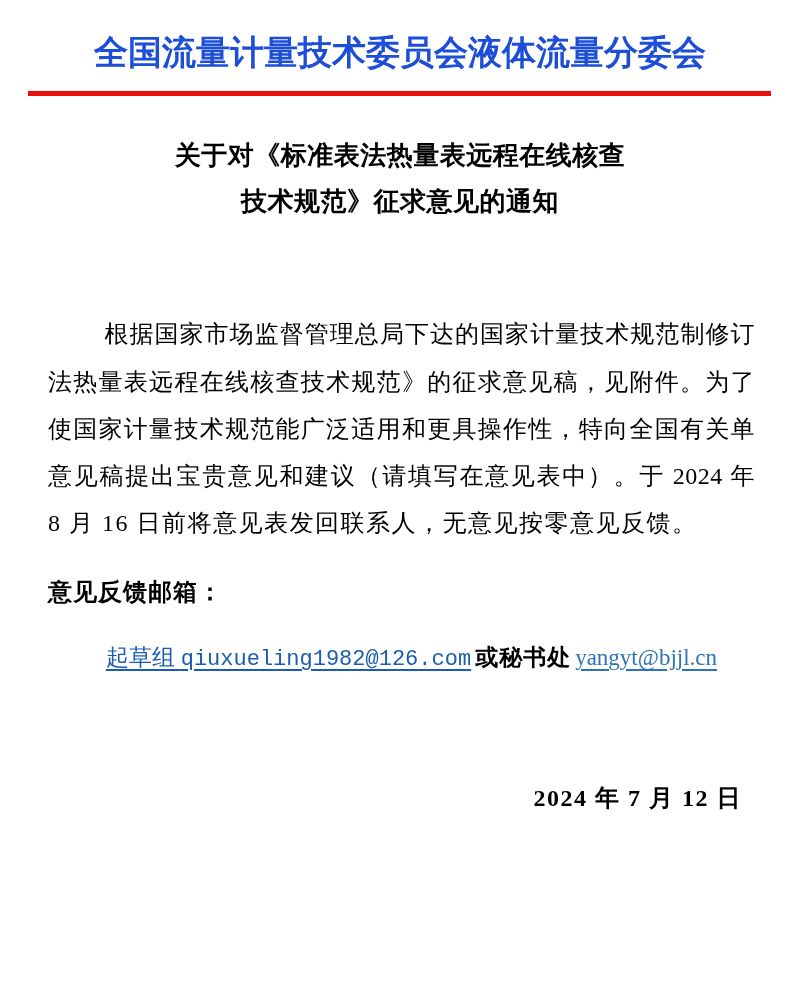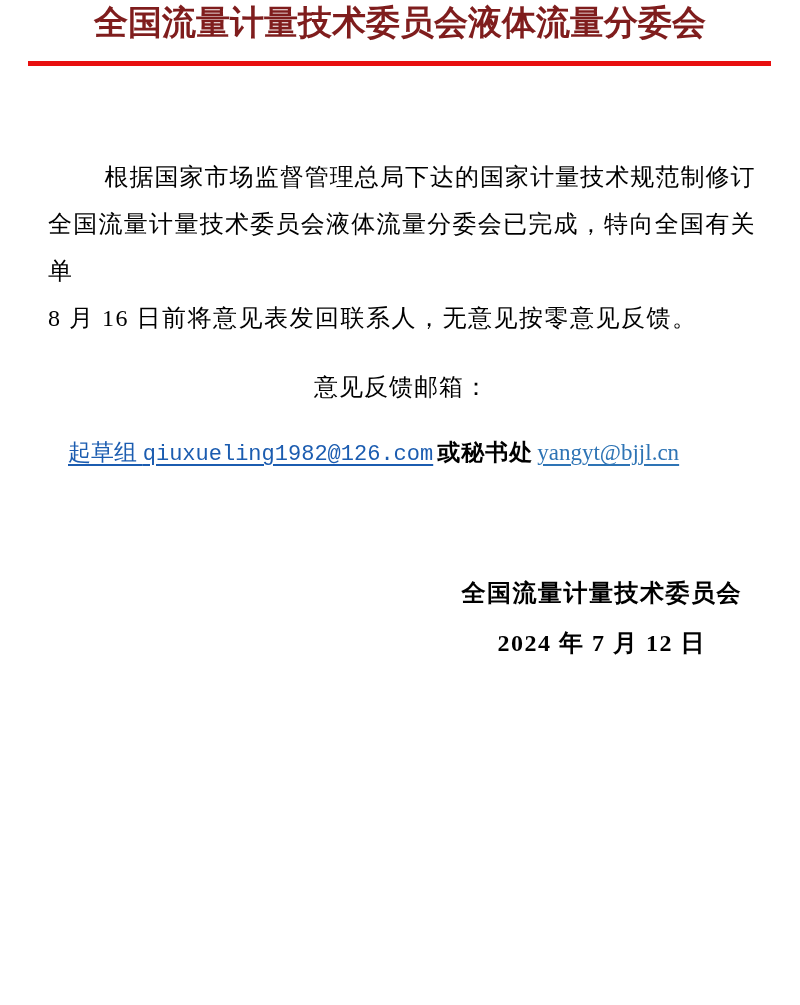--- a/index.html
+++ b/index.html
@@ -9,26 +9,27 @@
     width: 800px;
     height: 1005px;
     margin: 0 auto;
     background: #ffffff;
     overflow: hidden;
     font-family: "Liberation Serif", "DejaVu Serif", serif;
     color: #000000;
   }
   
   .header-title {
+    margin-top: 30px;
     text-align: center;
     font-family: "Liberation Sans", "DejaVu Sans", sans-serif;
     font-weight: bold;
     font-size: 34px;
     line-height: 44px;
-    color: #7f1d1d;
+    color: #1d4ed8;
     letter-spacing: 0px;
   }
   .red-rule {
     height: 5px;
     background: #e80f0f;
     margin: 17px 29px 0 28px;
   }
   
   .doc-title {
     margin-top: 36px;
@@ -46,40 +47,40 @@
     font-size: 24px;
     line-height: 47px;
     color: #000000;
   }
   .body-line {
     text-align: justify;
     text-align-last: justify;
     text-justify: inter-character;
     letter-spacing: 0.5px;
   }
-  .body-line.first { text-indent: 2.35em; }
+  .body-line.first { text-indent: 2.35em; font-family: Liberation Mono, monospace; }
   .body-line.last {
     text-align: center;
     text-align-last: left;
     letter-spacing: 1.5px;
   }
   
   .feedback-heading {
     margin: 22px 45px 0 48px;
-    font-weight: normal;
+    font-weight: bold;
     font-size: 24px;
     line-height: 46px;
     letter-spacing: 1px;
-    text-align: center;
   }
   .links-line {
     margin: 20px 45px 0 68px;
     font-size: 23px;
     line-height: 46px;
     white-space: nowrap;
+    text-align: center;
   }
   .email-link-1 {
     color: #1b5cb0;
     text-decoration: underline;
     text-underline-offset: 4px;
     cursor: pointer;
   }
   .email-link-1 .mail-addr {
     font-family: "Liberation Mono", "DejaVu Sans Mono", monospace;
     font-size: 22px;
@@ -112,31 +113,36 @@
 </style>
 </head>
 <body>
 
 <div class="page">
 
   <div class="header-title">全国流量计量技术委员会液体流量分委会</div>
 
   <div class="red-rule"></div>
 
+  <div class="doc-title">
+    <div>关于对《标准表法热量表远程在线核查</div>
+    <div>技术规范》征求意见的通知</div>
+  </div>
 
   <div class="body-block">
     <div class="body-line first">根据国家市场监督管理总局下达的国家计量技术规范制修订</div>
-    <div class="body-line">全国流量计量技术委员会液体流量分委会已完成，特向全国有关单</div>
+    <div class="body-line">法热量表远程在线核查技术规范》的征求意见稿，见附件。为了</div>
+    <div class="body-line">使国家计量技术规范能广泛适用和更具操作性，特向全国有关单</div>
+    <div class="body-line">意见稿提出宝贵意见和建议（请填写在意见表中）。于 2024 年</div>
     <div class="body-line last">8 月 16 日前将意见表发回联系人，无意见按零意见反馈。</div>
   </div>
 
   <div class="feedback-heading">意见反馈邮箱：</div>
 
   <div class="links-line">
     <span class="email-link-1"><span>起草组 </span><span class="mail-addr">qiuxueling1982@126.com</span></span><span class="sep-text">或秘书处</span><span class="email-link-2">yangyt@bjjl.cn</span>
   </div>
 
   <div class="signature">
-    <div>全国流量计量技术委员会</div>
     <div>2024 年 7 月 12 日</div>
   </div>
 
 </div>
 
 </body></html>

